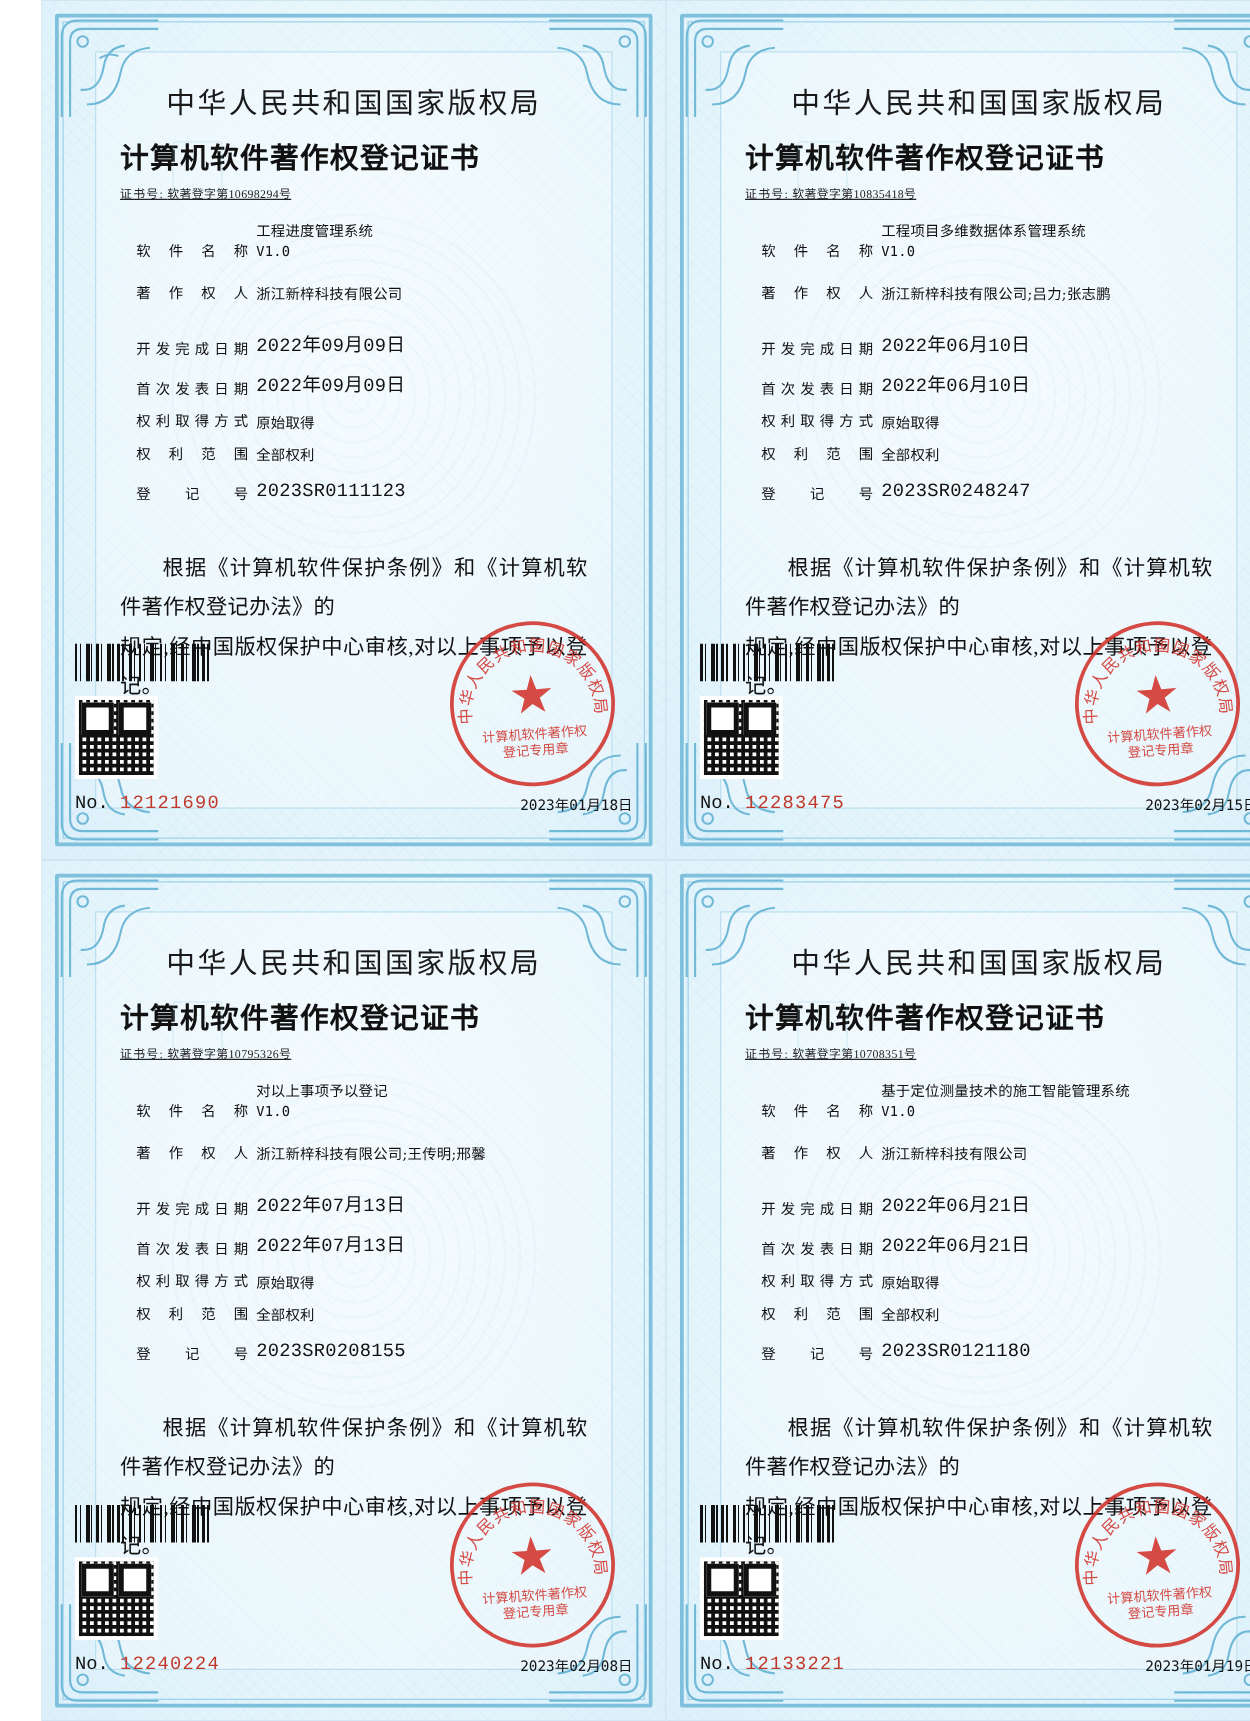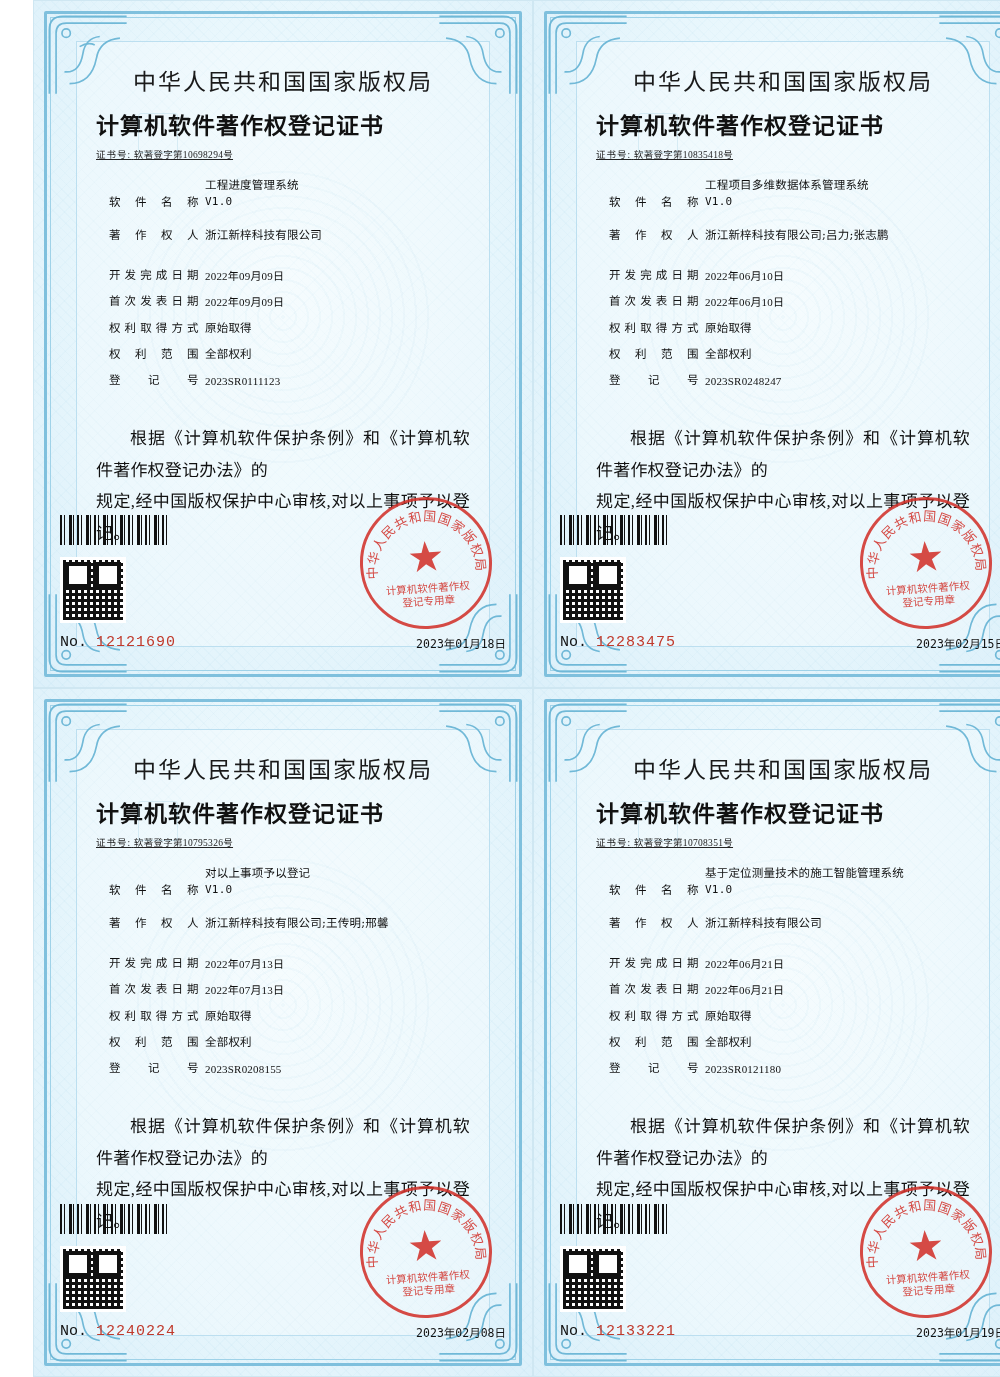--- a/index.html
+++ b/index.html
@@ -126,22 +126,22 @@
   .field .lab {
     width: 96px;
     flex: 0 0 96px;
     text-align: justify;
     text-align-last: justify;
     letter-spacing: .5px;
     padding-right: 6px;
   }
   .field .val {
     flex: 1;
-    font-family: Liberation Serif, serif;
-    font-size: 11px;
+    font-family: Liberation Mono, monospace;
+    font-size: 15px;
     letter-spacing: .2px;
   }
   .field .val.cjk {
     font-family: "DejaVu Serif", "Liberation Serif", serif;
     font-size: 11.5px;
   }
   .field.tight { margin-top: 9px; }
   .gap-lg { height: 14px; }
 
   .version {

